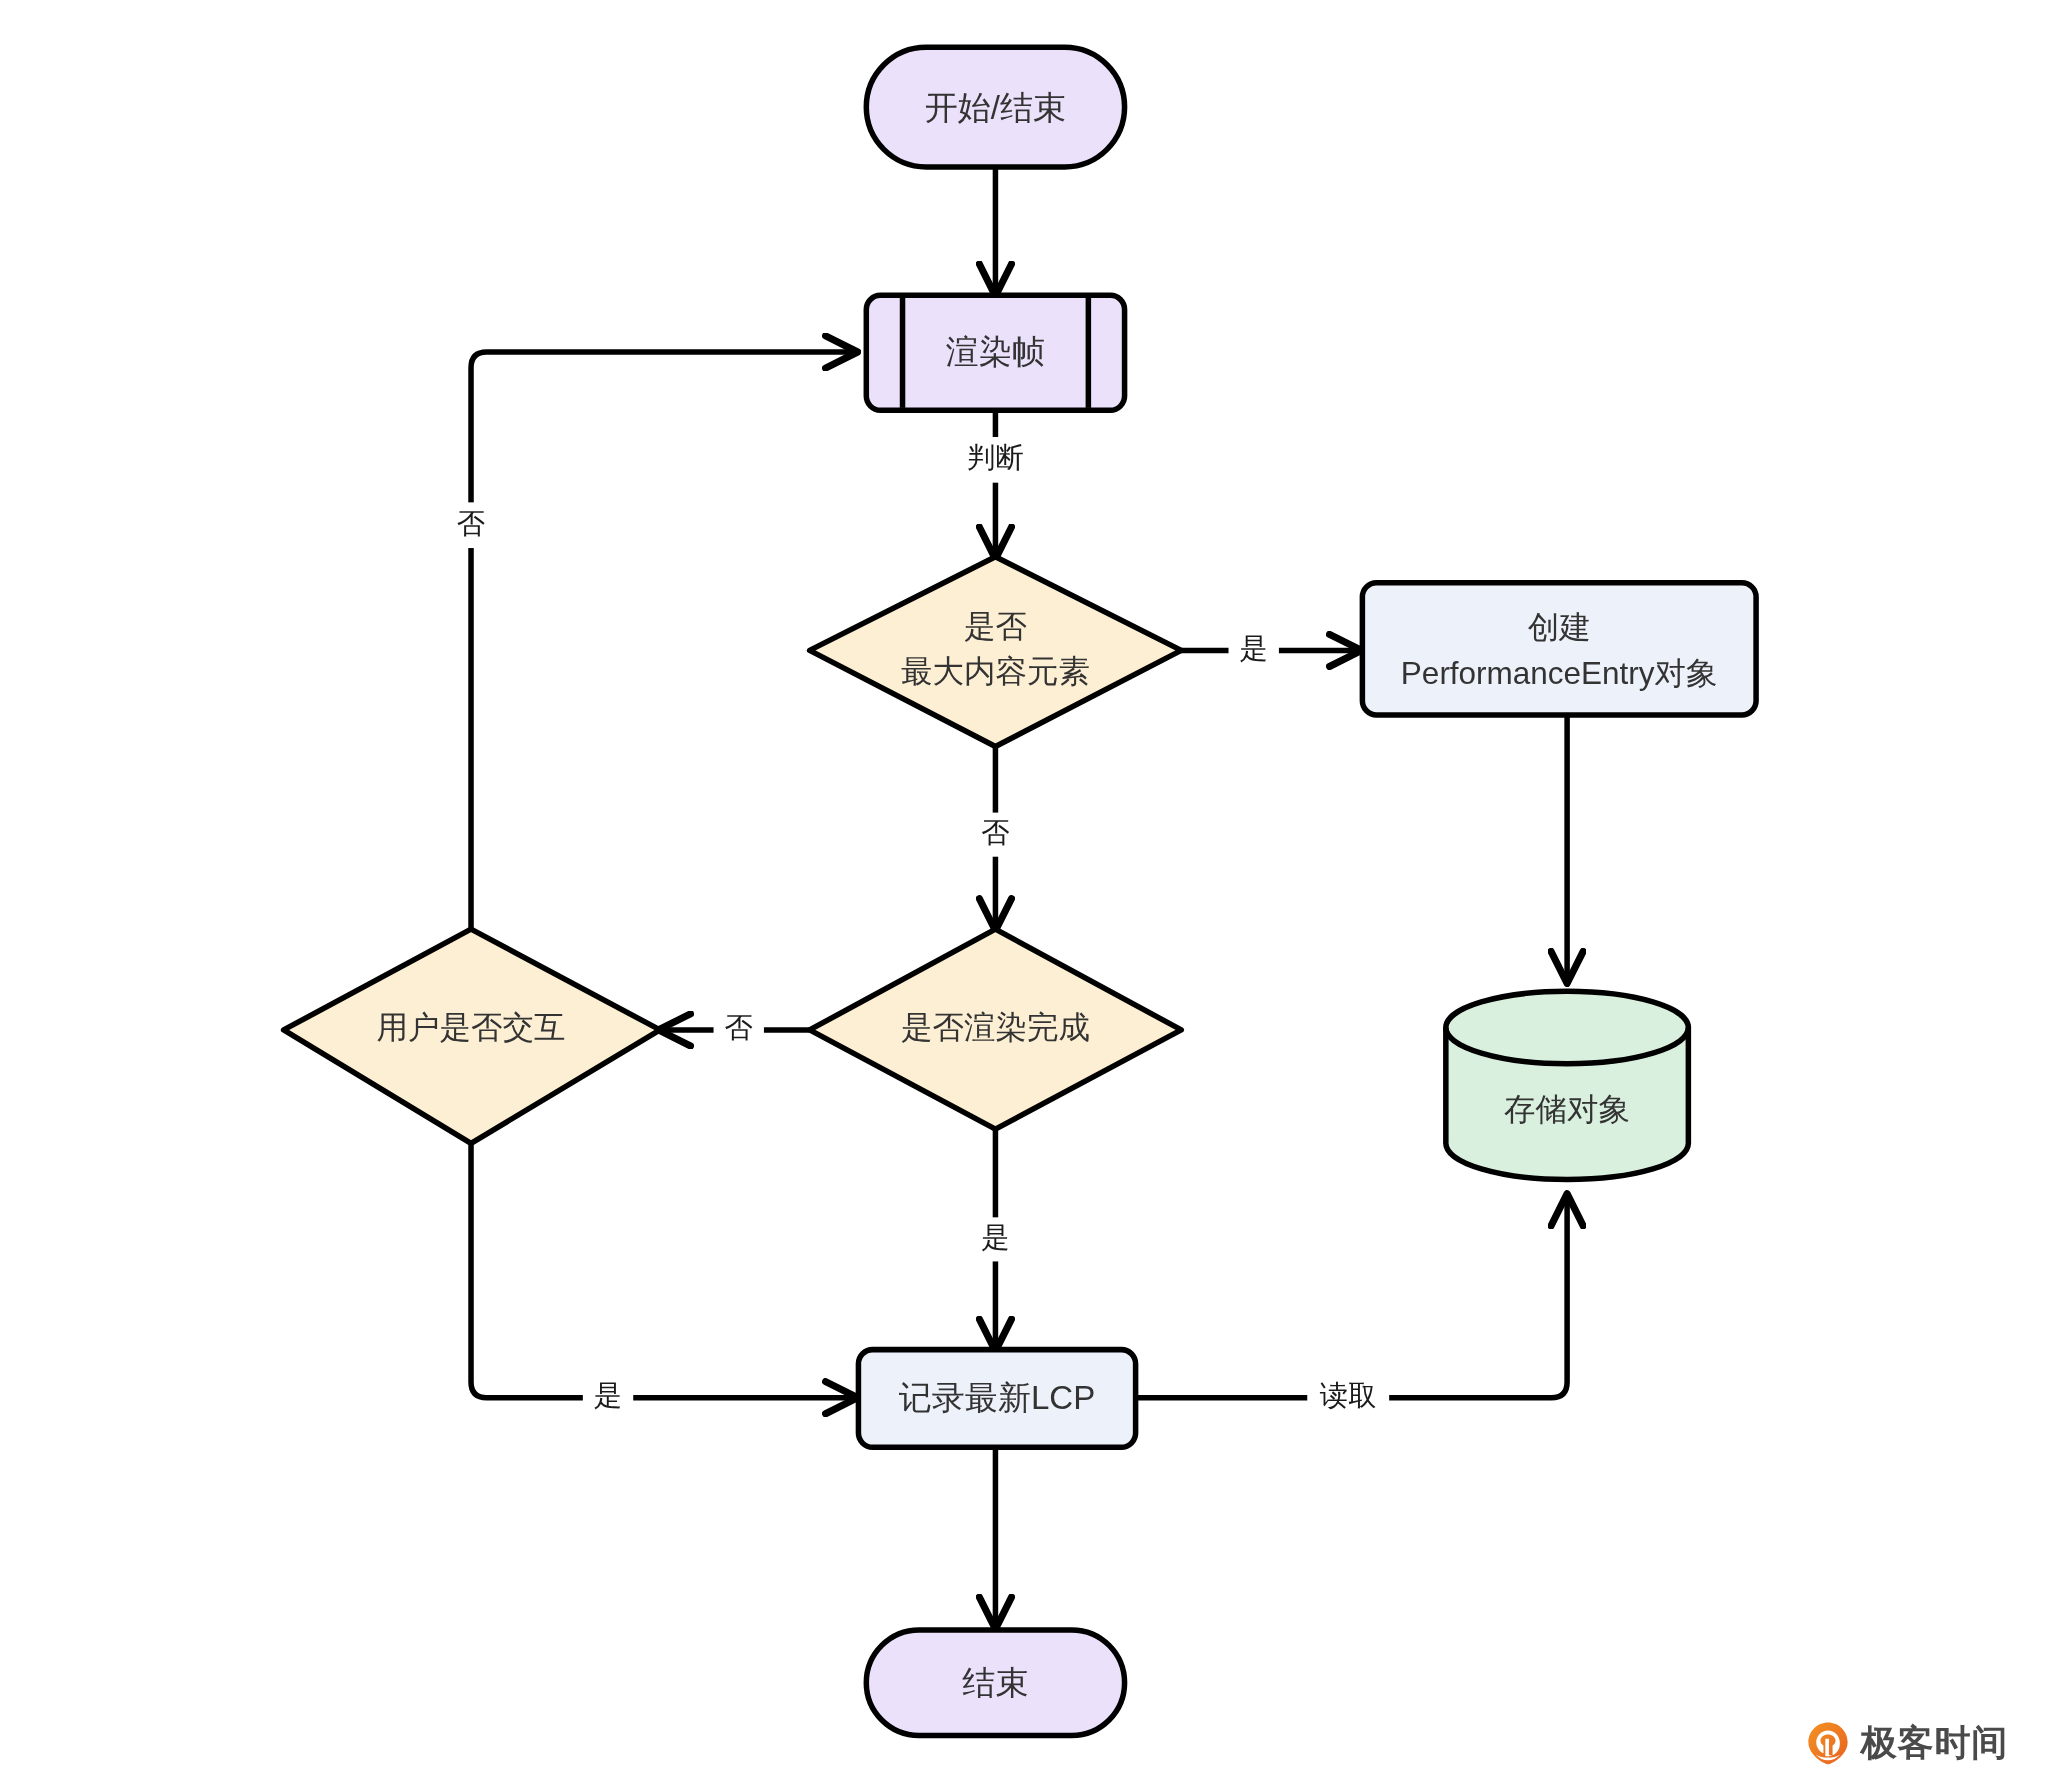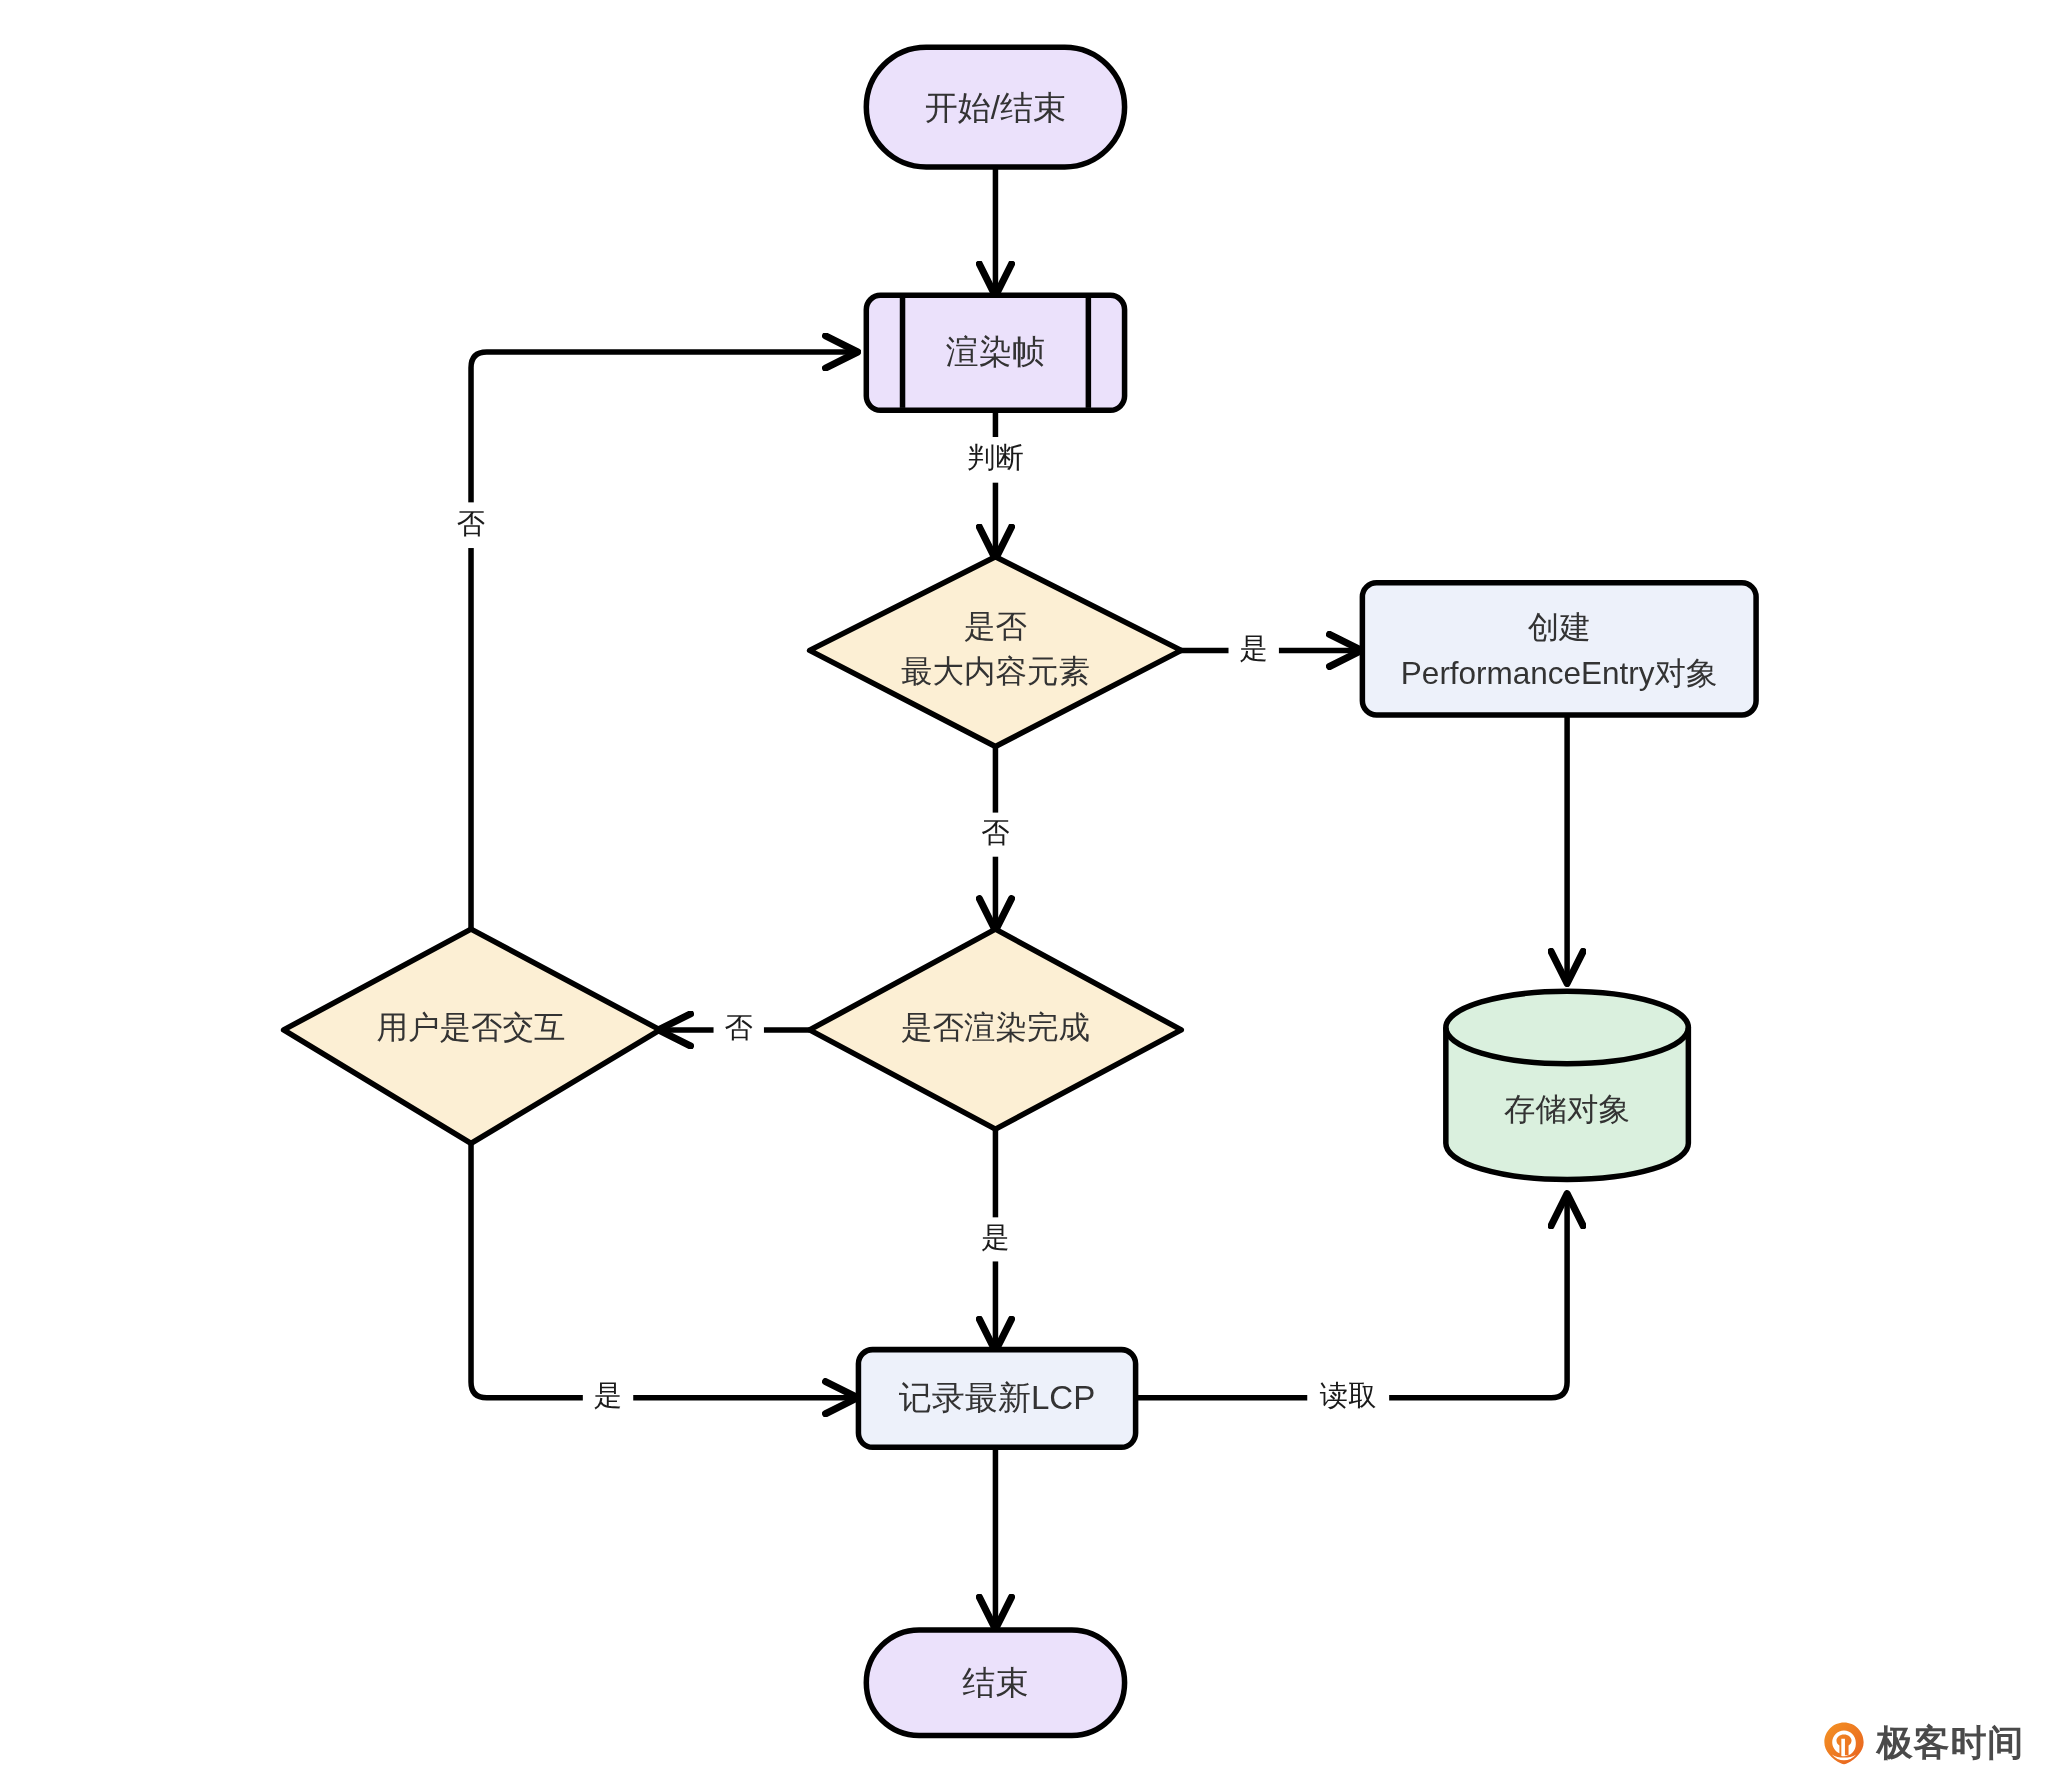--- a/index.html
+++ b/index.html
@@ -55,21 +55,21 @@
   .edge-label {
     font-family: "Liberation Sans", "DejaVu Sans", sans-serif;
     font-size: 36px;
     fill: #1b1b1b;
     text-anchor: middle;
     dominant-baseline: middle;
   }
   
   #watermark {
     position: absolute;
-    right: 22px;
+    right: 38px;
     bottom: 23.6px;
     display: flex;
     align-items: center;
     gap: 11px;
   }
   #watermark .wm-mark {
     width: 44px;
     height: 44px;
     position: relative;
   }

